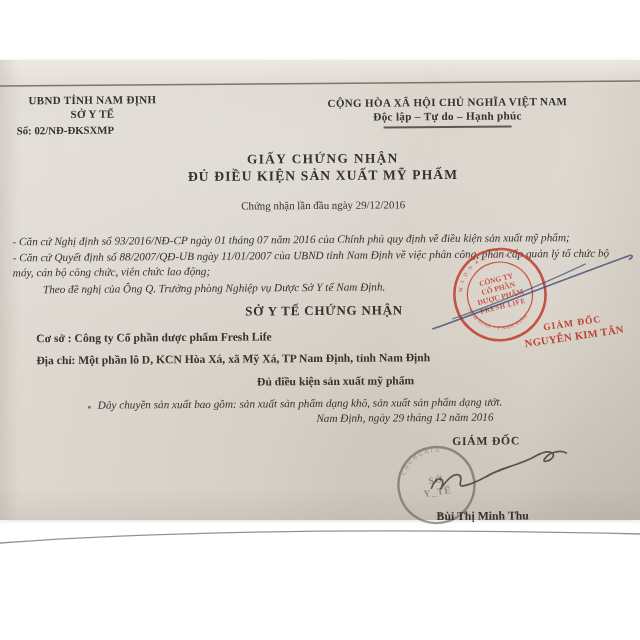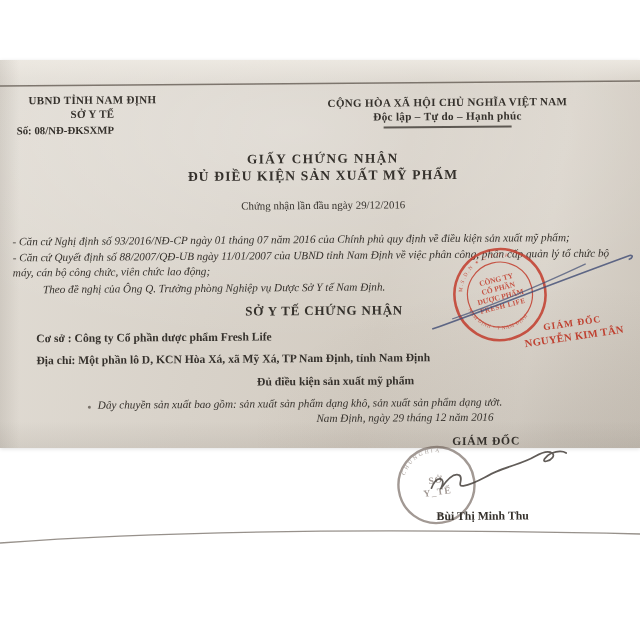--- a/index.html
+++ b/index.html
@@ -1,21 +1,21 @@
 <!DOCTYPE html>
 <html><head>
 <meta charset="utf-8">
 <style>
   html,body{margin:0;padding:0;}
   body{
     width:640px;height:640px;overflow:hidden;background:#ffffff;position:relative;
     font-family:"Liberation Serif","DejaVu Serif",serif;color:#35312c;
   }
   .photo{
-    position:absolute;left:0;top:60px;width:640px;height:388px;
+    position:absolute;left:0;top:60px;width:640px;height:460px;
     background:
       radial-gradient(120% 90% at 45% 18%, rgba(255,255,255,.28), rgba(0,0,0,0) 60%),
       radial-gradient(70% 55% at 88% 96%, rgba(80,68,56,.10), rgba(0,0,0,0) 70%),
       linear-gradient(100deg,#e1dcd4,#d8d2c9 35%,#d3ccc2 60%,#dad4cb 82%,#cdc6bc 100%);
     box-shadow:0 1px 4px rgba(0,0,0,.12);
   }
   .photo::before{
     content:"";position:absolute;inset:0;pointer-events:none;
     background:
       linear-gradient(90deg,rgba(90,80,70,.12),rgba(0,0,0,0) 3%),
@@ -64,21 +64,21 @@
   </svg>
 
   <div class="doc">
 
     <div class="abs issuer">
       <div>UBND TỈNH NAM ĐỊNH</div>
       <div>SỞ Y TẾ</div>
     </div>
     <div class="abs docnum">
       <span>Số:</span>
-      <span>08/NĐ-ĐKSXMP</span>
+      <span>02/NĐ-ĐKSXMP</span>
     </div>
 
     <div class="abs republic">
       <div class="l1">CỘNG HÒA XÃ HỘI CHỦ NGHĨA VIỆT NAM</div>
       <div class="l2">Độc lập – Tự do – Hạnh phúc</div>
       <div class="rule"></div>
     </div>
 
     <div class="abs title1">GIẤY CHỨNG NHẬN</div>
     <div class="abs title2">ĐỦ ĐIỀU KIỆN SẢN XUẤT MỸ PHẨM</div>

